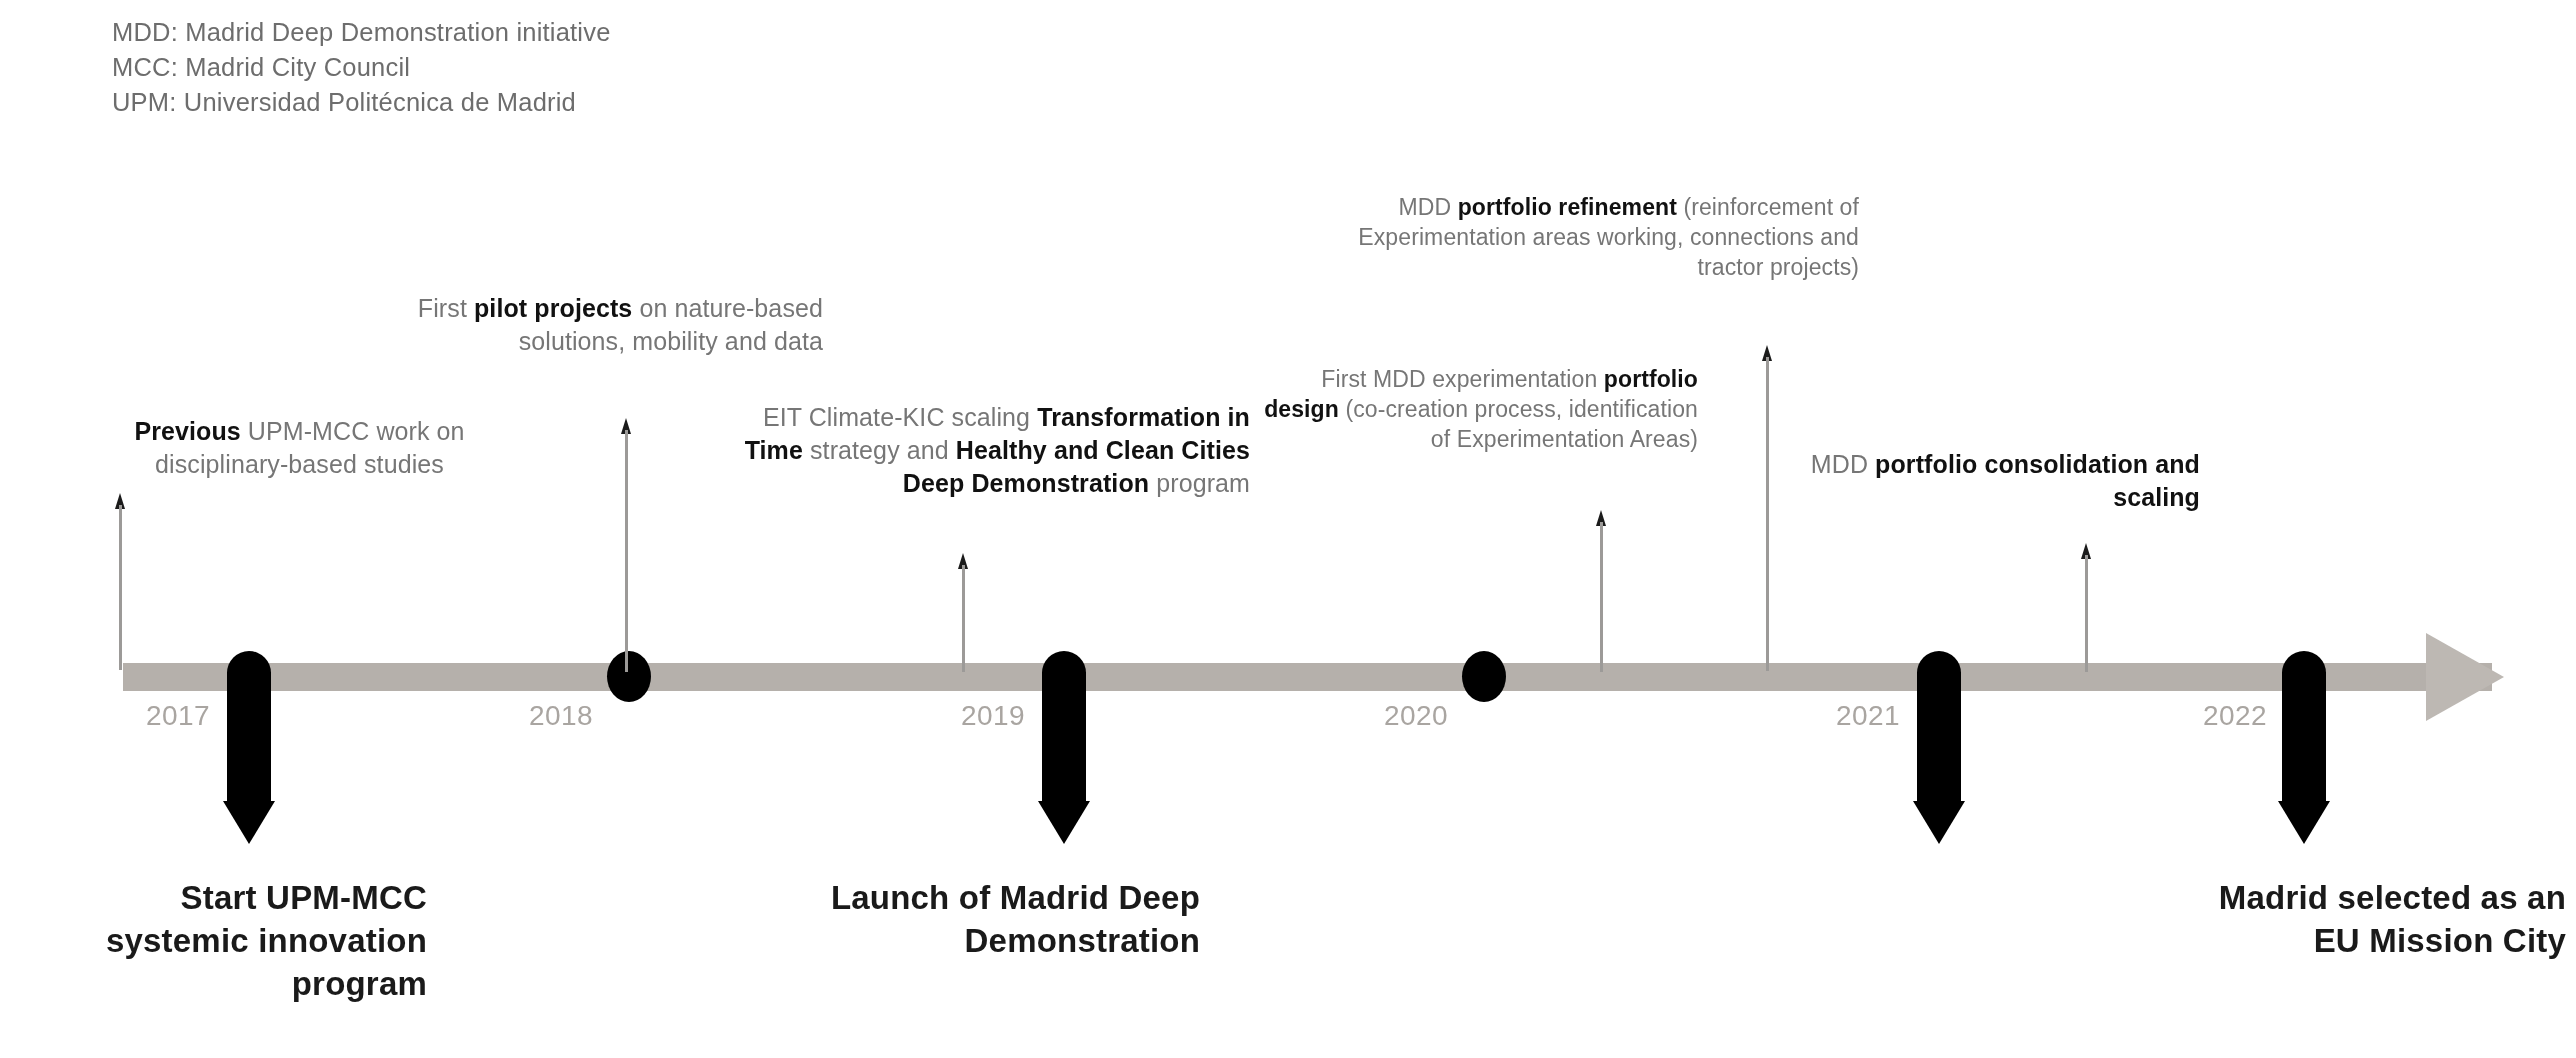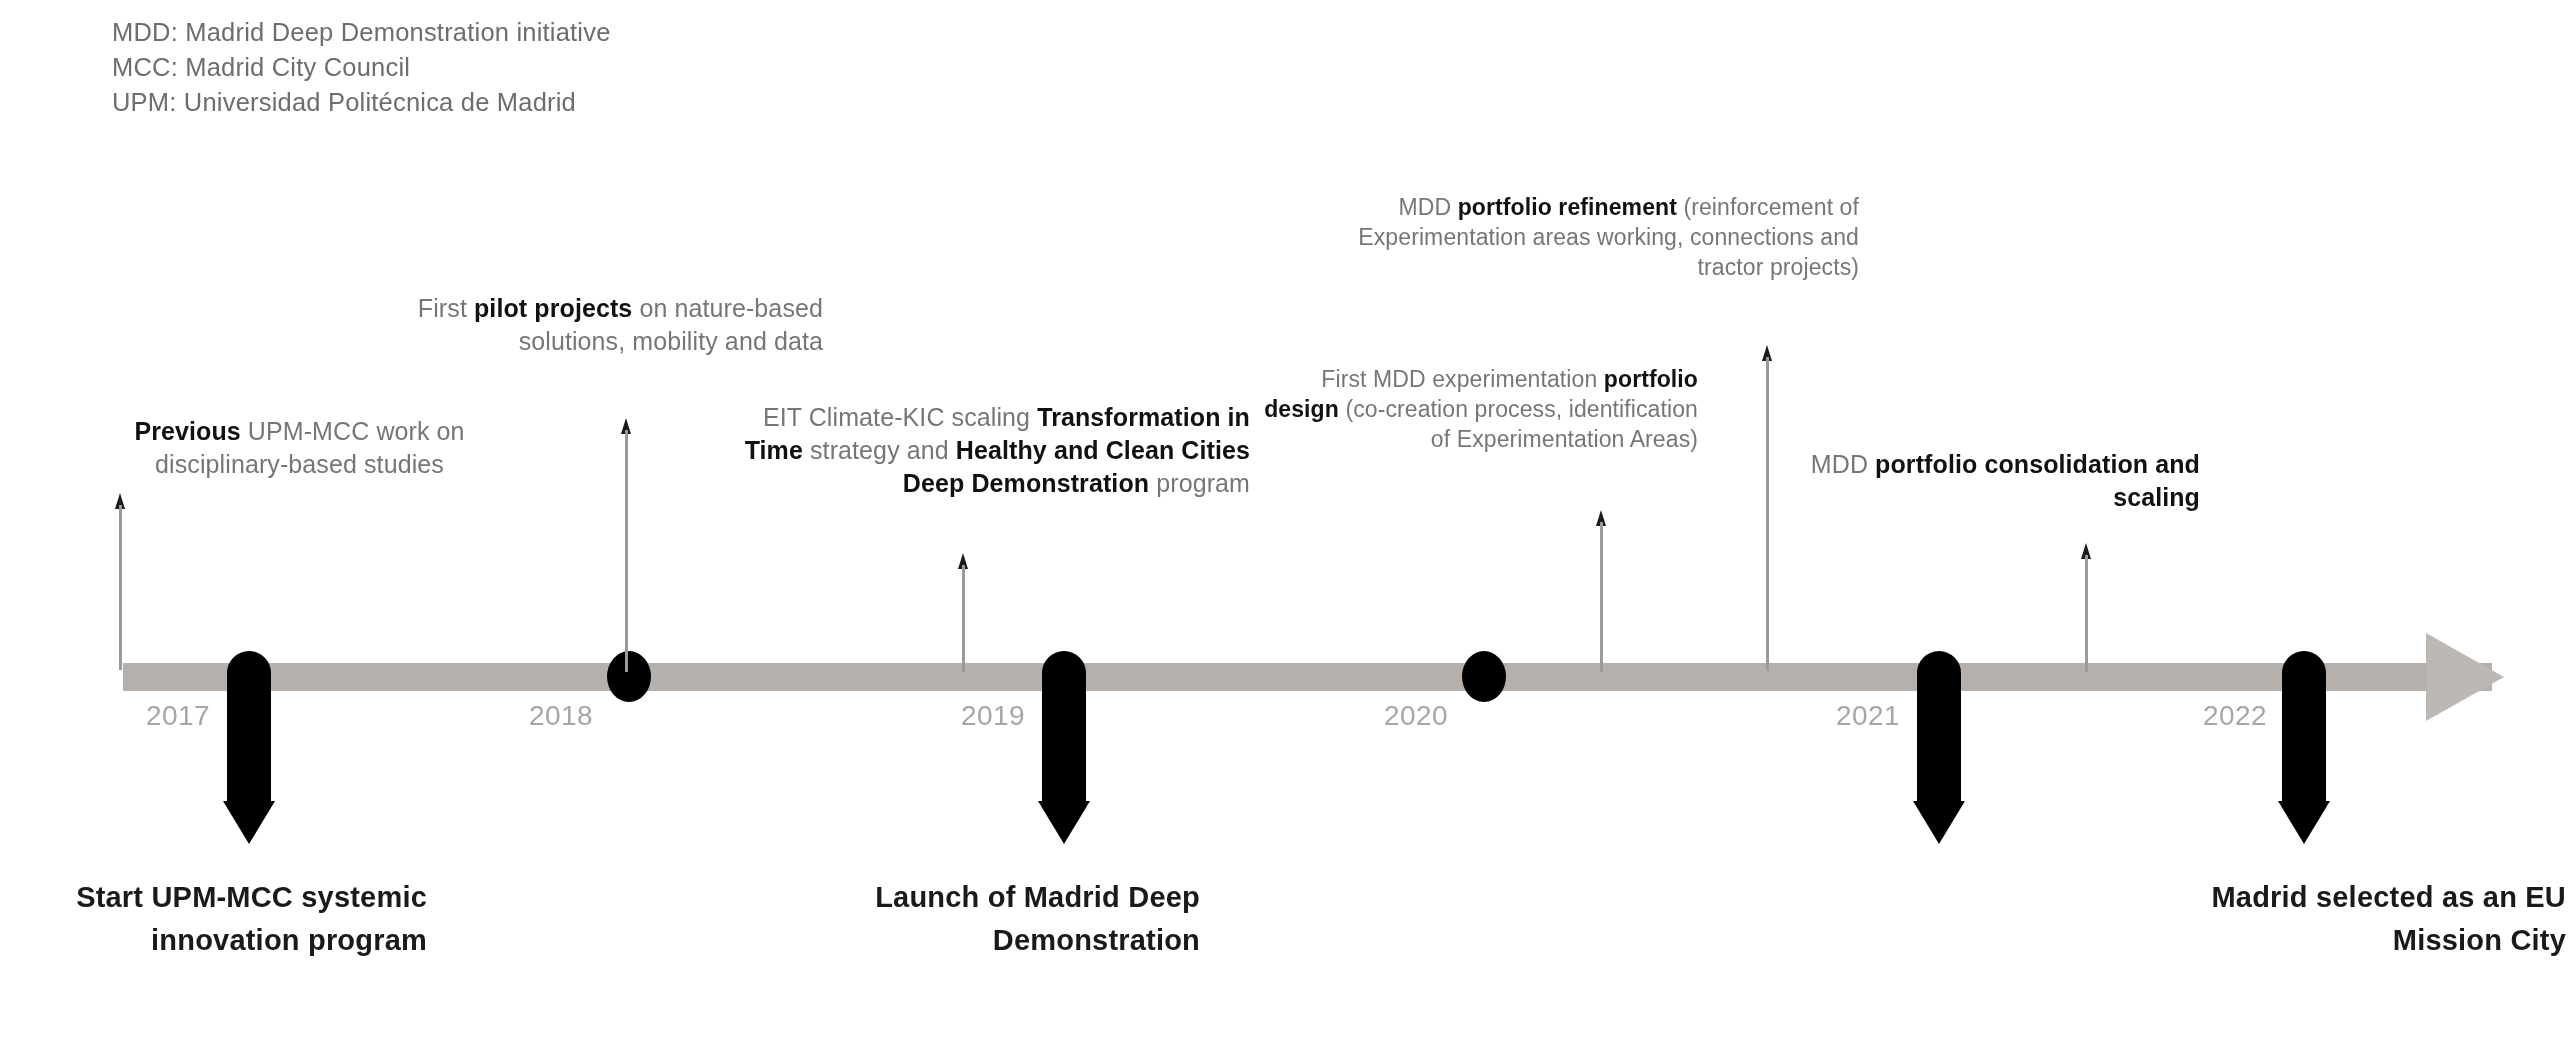--- a/index.html
+++ b/index.html
@@ -101,21 +101,21 @@
     line-height:33px;
     color:#767676;
     letter-spacing:0.1px;
   }
   .anno b{color:#111111;font-weight:bold;}
   .anno.small{font-size:23px;line-height:30px;}
 
   
   .caption{
     position:absolute;
-    font-size:29px;
+    font-size:33px;
     line-height:43px;
     font-weight:bold;
     color:#1a1a1a;
     letter-spacing:0.2px;
   }
 </style>
 </head>
 <body>
 
 <div id="stage">

